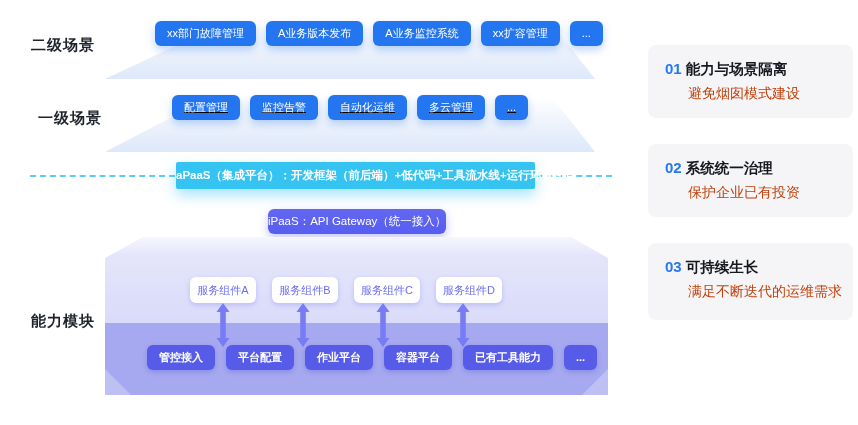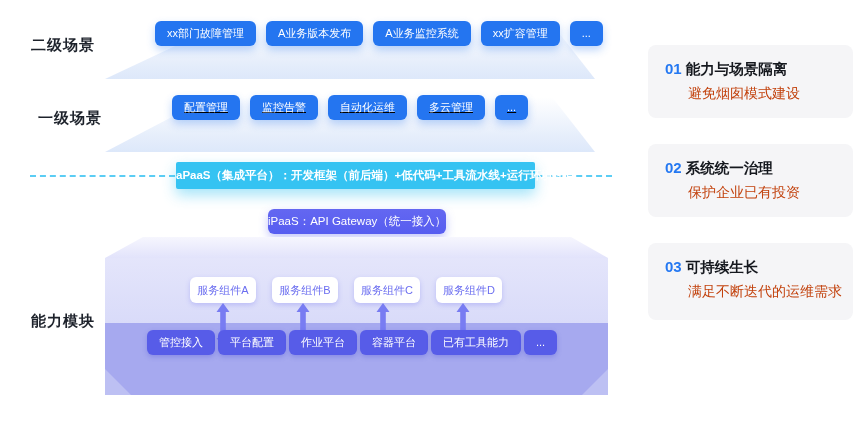--- a/index.html
+++ b/index.html
@@ -52,21 +52,21 @@
   .chip-row { position:absolute; left:190px; top:277px; display:flex; gap:16px; }
   .chip { width:66px; height:26px; line-height:26px; text-align:center; background:#fff; color:#6b6ef0;
           font-size:11px; border-radius:6px; white-space:nowrap;
           box-shadow:0 2px 5px rgba(99,102,241,.28); }
 
   
   .dbl-arrow { position:absolute; top:303px; width:14px; height:44px; }
   .dbl-arrow svg { display:block; width:14px; height:44px; }
 
   
-  .row-platforms { left:147px; top:330px; gap:3px; }
+  .row-platforms { left:147px; top:345px; gap:11px;font-weight:bold; }
   .btn-indigo { height:25px; line-height:25px; padding:0 12px; background:#575ce8; color:#fff;
                 font-size:11px; border-radius:6px; white-space:nowrap; text-align:center;
                 box-shadow:0 2px 5px rgba(70,74,210,.30); cursor:default; }
 
   
   .card { position:absolute; left:648px; width:205px; background:#f5f5f7; border-radius:8px;
           padding:15px 16px 0 17px; }
   .card-1 { top:45px;  height:73px; }
   .card-2 { top:144px; height:73px; }
   .card-3 { top:243px; height:77px; }

